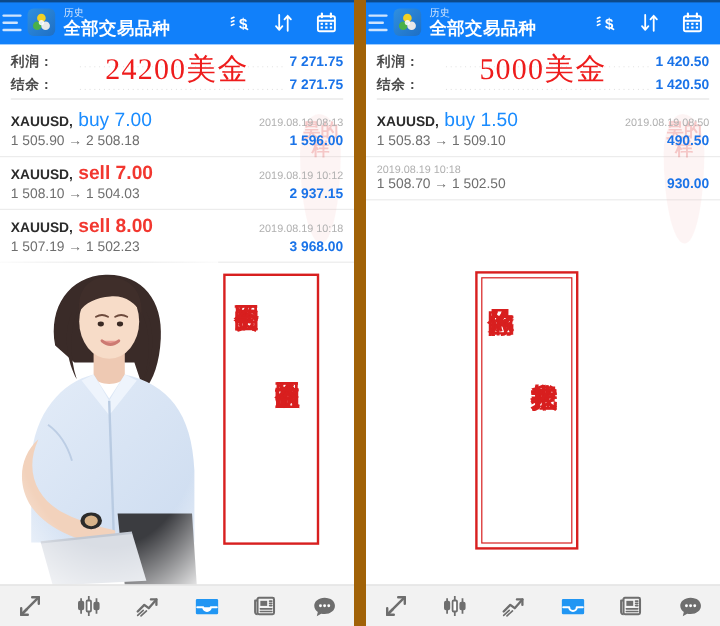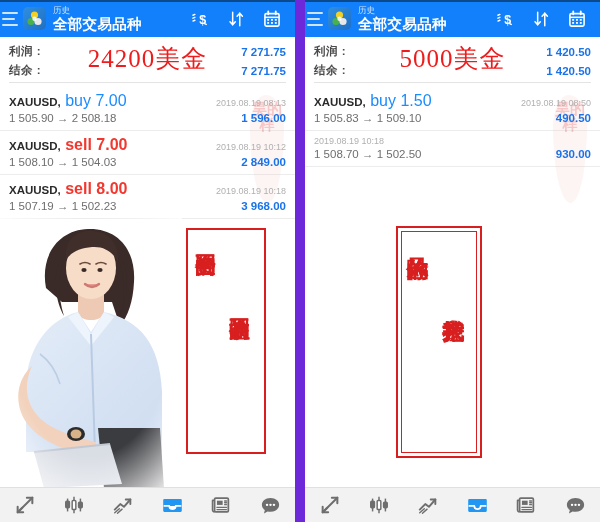--- a/index.html
+++ b/index.html
@@ -1,20 +1,20 @@
 <!DOCTYPE html>
 <html><head>
 <meta charset="utf-8">
 <style>
   html,body{margin:0;padding:0;background:#ffffff;}
   body{width:600px;height:522px;overflow:hidden;
        font-family:"Liberation Sans","DejaVu Sans",sans-serif;
        -webkit-font-smoothing:antialiased;}
 
-  .screen{position:relative;width:492px;height:522px;background:#6d28d9;}
+  .screen{position:relative;width:492px;height:522px;background:#a16207;}
 
   
   .panel{position:absolute;top:0;width:295px;height:522px;background:#ffffff;overflow:hidden;}
   .panel.left{left:0;}
   .panel.right{left:305px;}
 
   
   .hdr{position:relative;height:37px;background:#1180fa;display:flex;align-items:center;
        box-sizing:border-box;padding:0 6px;}
   .hdr::before{content:"";position:absolute;left:0;top:0;right:0;height:2px;background:#0a1b2e;opacity:.55;}
@@ -180,21 +180,21 @@
       <div class="dsep"></div>
 
       <div class="deal">
         <div class="ln">
           <div><span class="sym">XAUUSD,</span>
                <span class="side-sell">sell 7.00</span></div>
           <div class="when">2019.08.19 10:12</div>
         </div>
         <div class="ln">
           <div class="prices">1 508.10 → 1 504.03</div>
-          <div class="pnl">2 849.00</div>
+          <div class="pnl">2 937.15</div>
         </div>
       </div>
       <div class="dsep"></div>
 
       <div class="deal">
         <div class="ln">
           <div><span class="sym">XAUUSD,</span>
                <span class="side-sell">sell 8.00</span></div>
           <div class="when">2019.08.19 10:18</div>
         </div>

